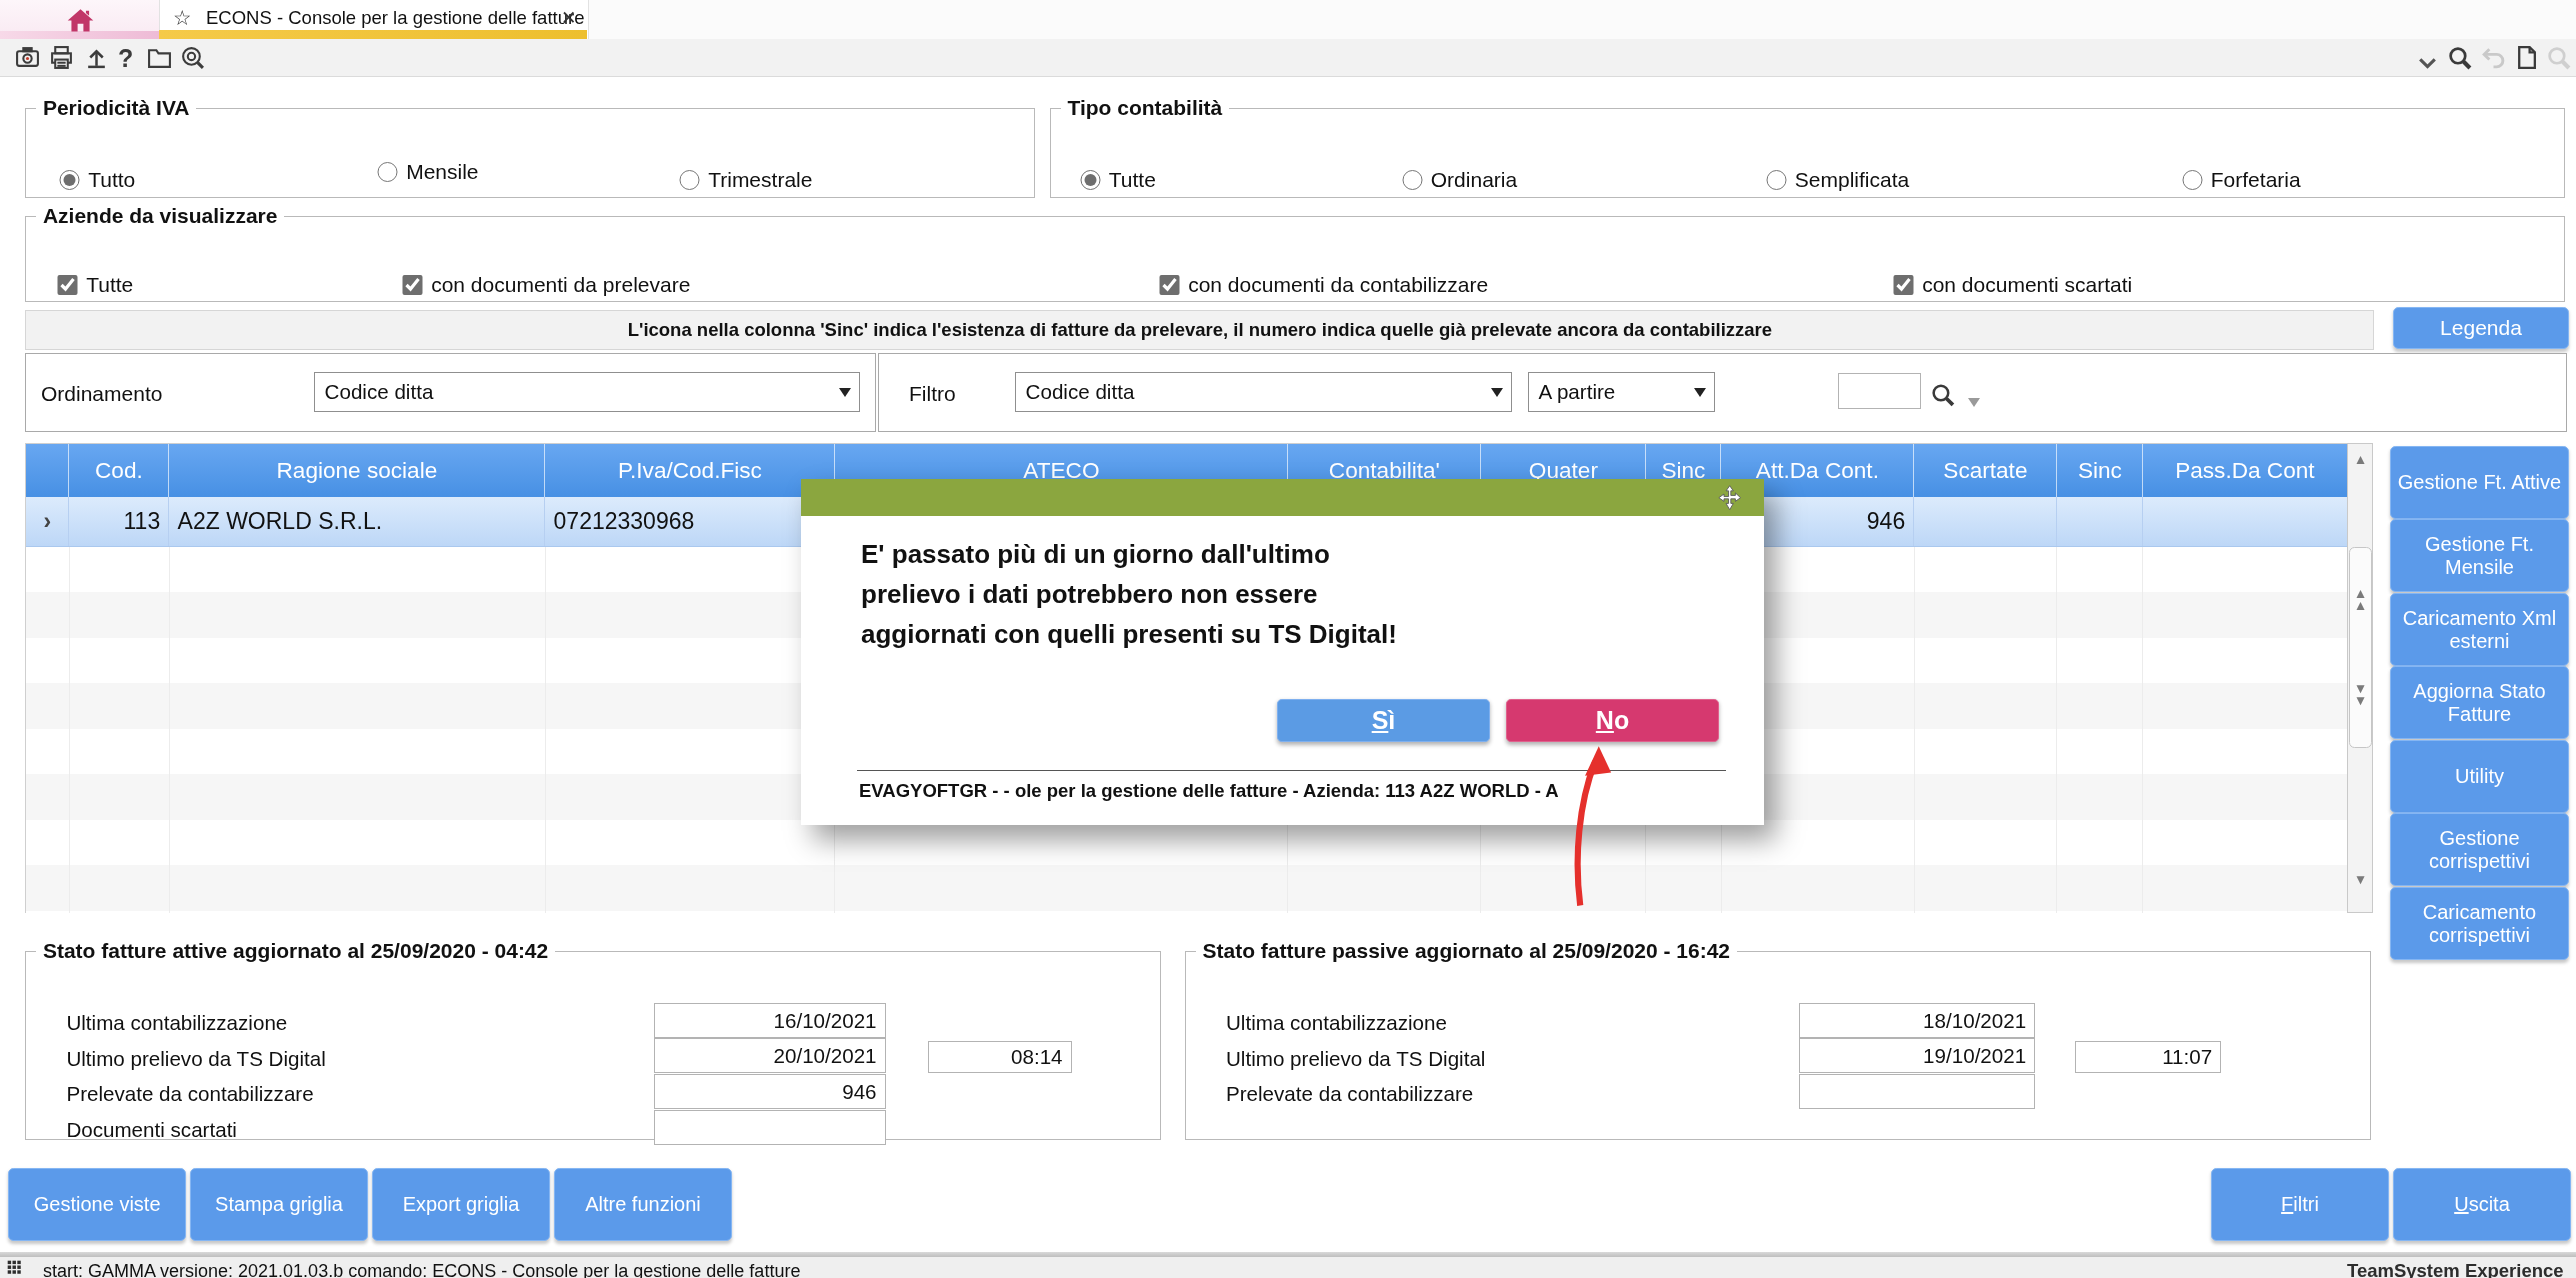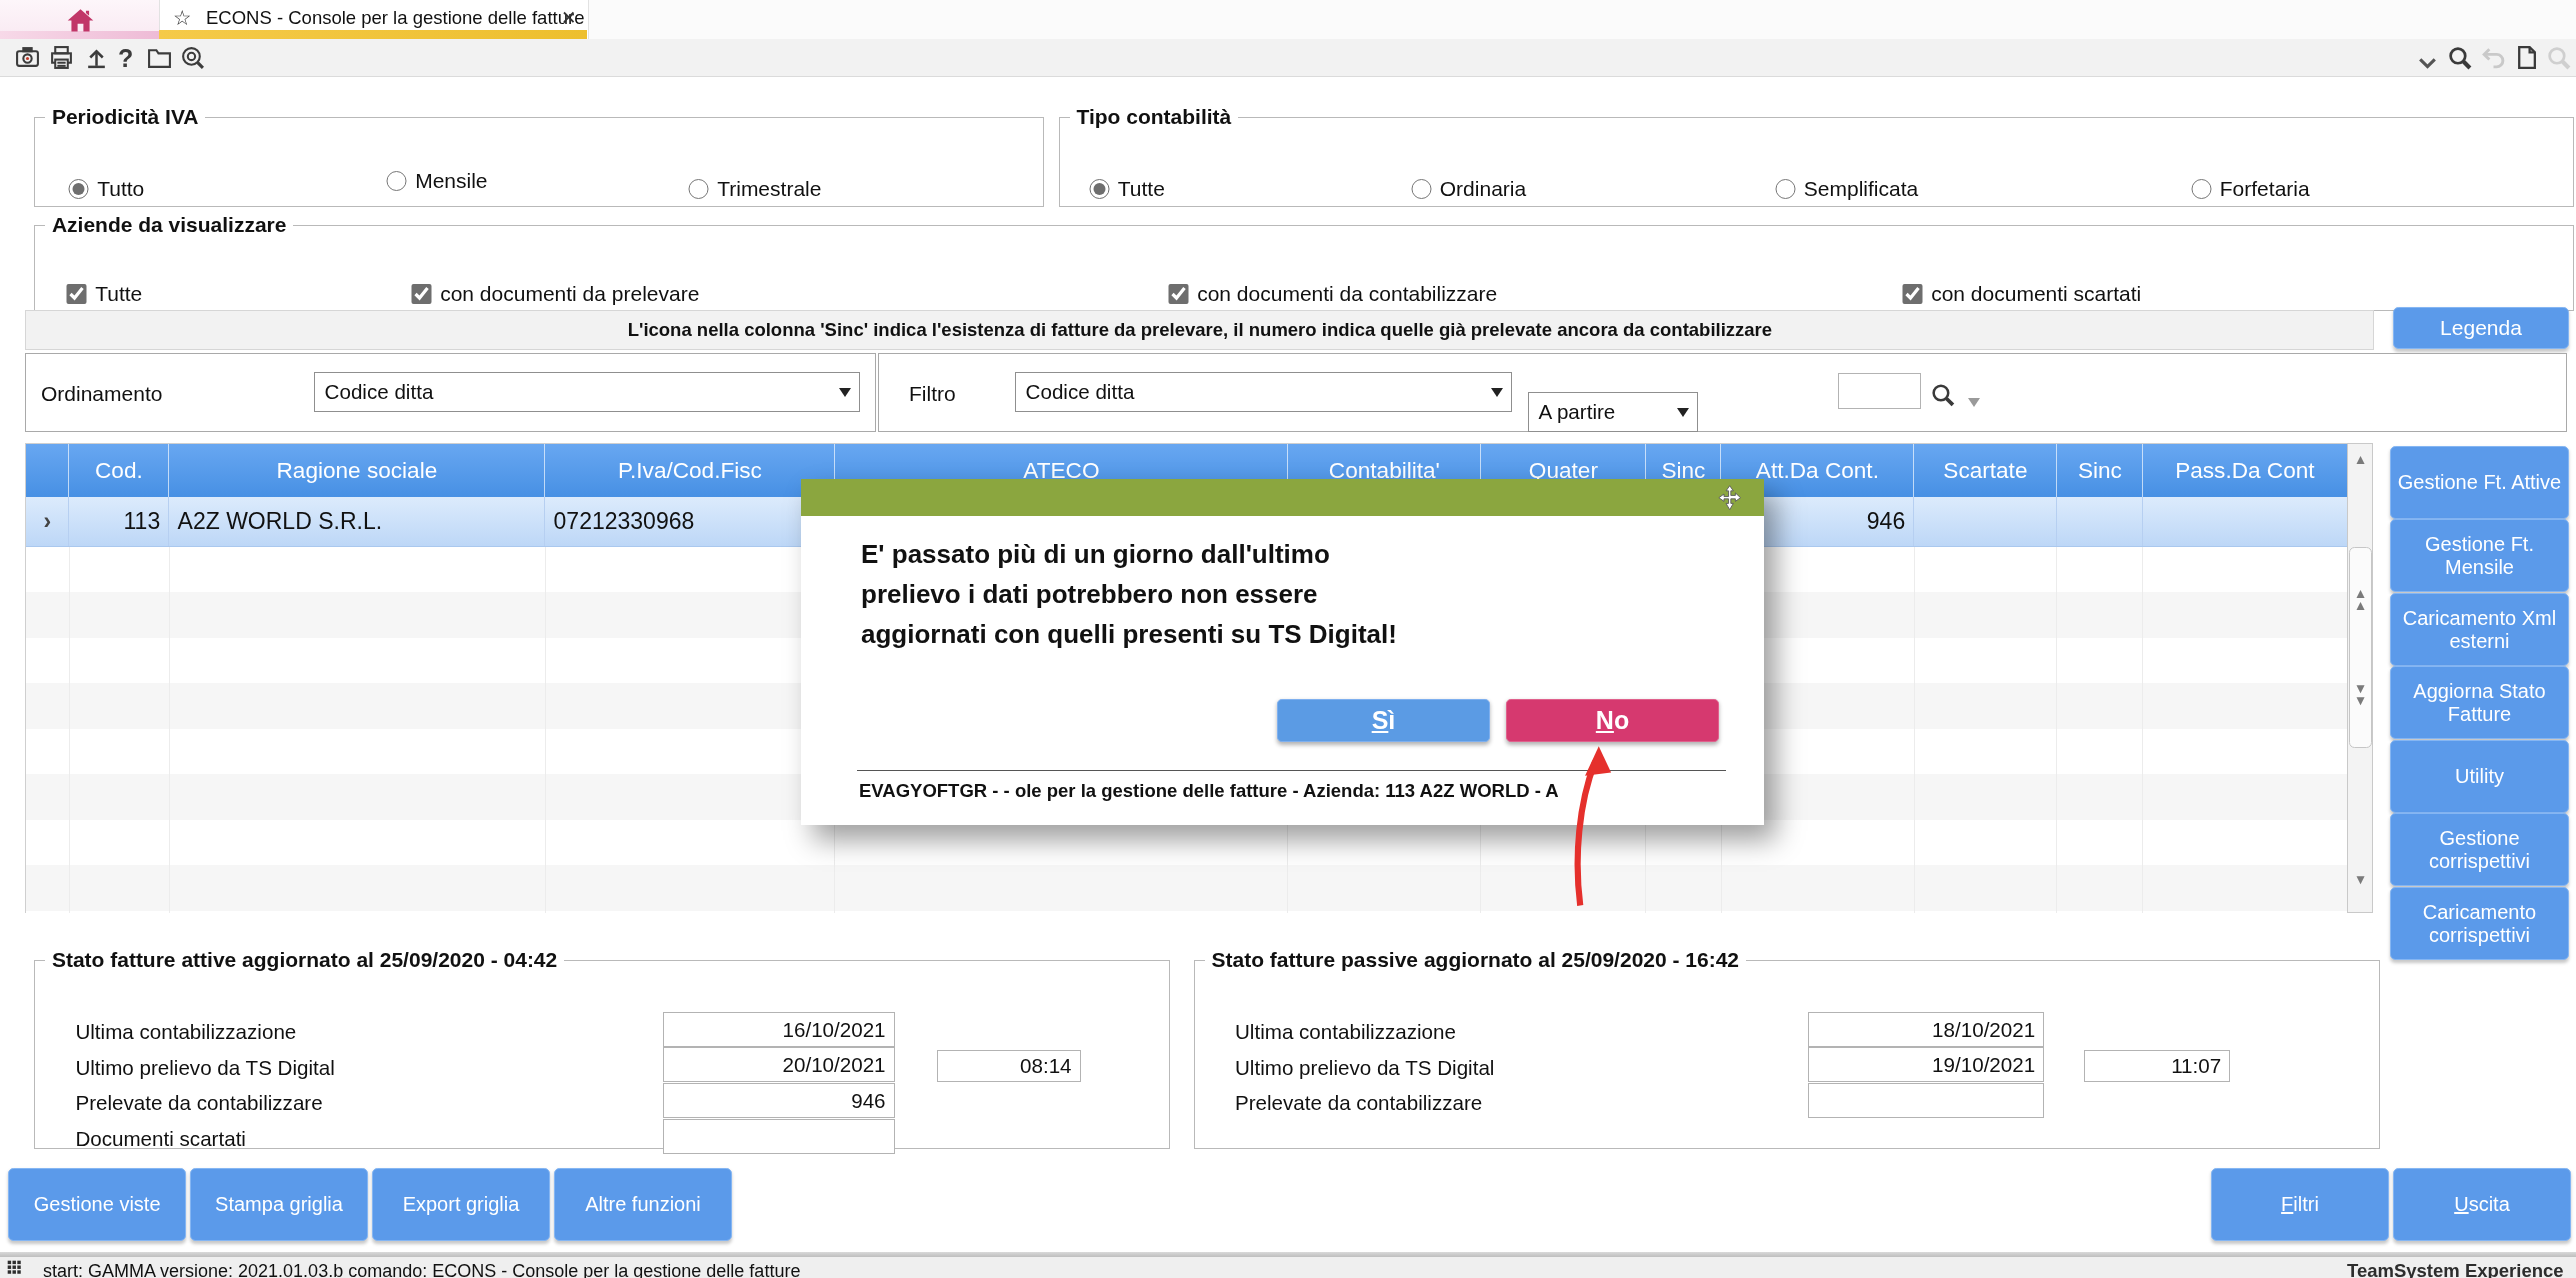--- a/index.html
+++ b/index.html
@@ -17,21 +17,21 @@
   .tab-star{left:173px;top:5.5px;font-size:20.6px;color:#333}
   .tab-title{left:206px;top:7px;font-size:18.5px;font-weight:400;white-space:nowrap}
   .tab-close{left:561px;top:6.9px;font-size:18.5px;color:#333}
 
   
   .toolbar{left:0;top:39px;width:2576px;height:37px;background:#f2f2f2;border-bottom:0.7px solid #dbdbdb}
   .tico{position:absolute;top:6.2px;width:25px;height:25px}
   .tico svg{width:25px;height:25px}
 
   
-  fieldset{position:absolute;margin:9px;padding:0;border:1.4px solid #b9b9b9;background:#fff}
+  fieldset{position:absolute;margin:0;padding:0;border:1.4px solid #b9b9b9;background:#fff}
   legend{margin-left:9.6px;padding:0 6.9px;font-weight:700;font-size:21px;white-space:nowrap}
   .opt{position:absolute;display:flex;align-items:center;font-size:21px;white-space:nowrap;cursor:pointer}
   .opt input{width:20.6px;height:20.6px;margin:0 8.2px 0 0;accent-color:#6e6e6e}
 
   
   .infobar{left:25.4px;top:310px;width:2347px;height:38px;background:#f2f2f2;border:0.7px solid #d6d6d6;
            display:flex;align-items:center;justify-content:center;font-size:18.5px;font-weight:700}
 
   
   .bbtn{position:absolute;background:#5b9aea;border:0.7px solid #85b6f3;border-radius:5.5px;color:#fff;
@@ -242,21 +242,21 @@
   <div class="sel" style="left:314px;top:372px;width:546px;height:40px;box-sizing:border-box">
     <span>Codice ditta</span>
     <span class="sel-arrow"></span>
   </div>
   <div class="panel" style="left:878px;top:353px;width:1687px;height:77px"></div>
   <div class="plabel" style="left:909px;top:382px">Filtro</div>
   <div class="sel" style="left:1015px;top:372px;width:497px;height:40px;box-sizing:border-box">
     <span>Codice ditta</span>
     <span class="sel-arrow"></span>
   </div>
-  <div class="sel" style="left:1528px;top:392px;width:170px;height:40px;box-sizing:border-box">
+  <div class="sel" style="left:1528px;top:372px;width:187px;height:40px;box-sizing:border-box">
     <span>A partire</span>
     <span class="sel-arrow"></span>
   </div>
   <input class="ibox" style="left: 1838px; top: 373px; width: 65px; height: 34px;" value="">
   <div class="tico" style="left:1930px;top:382px">
     <svg viewBox="0 0 24 24" fill="none" stroke="#3a3a3a" stroke-width="2.4">
         <circle cx="10.5" cy="10.5" r="7"></circle>
         <line x1="15.8" y1="15.8" x2="22" y2="22" stroke-width="3.6"></line>
       </svg>
   </div>

